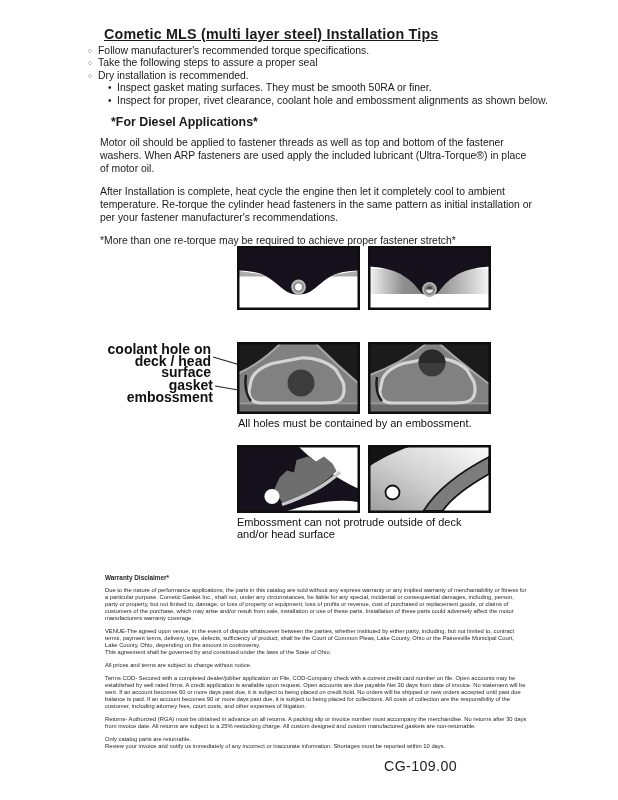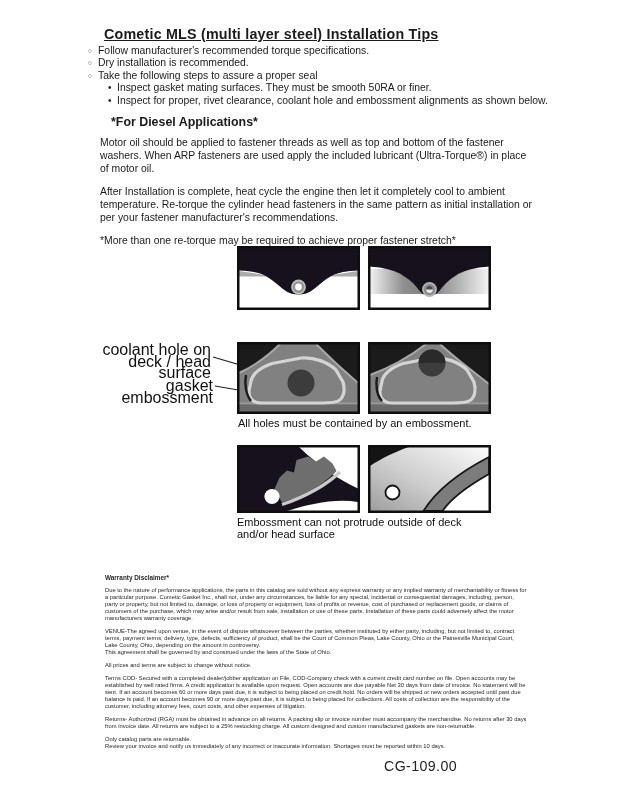--- a/index.html
+++ b/index.html
@@ -18,43 +18,43 @@
   .tips li.sub::before{content:"\2022";position:absolute;left:20px;top:0;font-size:10px;line-height:12.4px;}
 
   .diesel{left:100px;top:115px;width:436px;}
   .diesel h2{margin:0 0 7px 11px;font-size:12.4px;font-weight:bold;}
   .diesel p{margin:0 0 10px 0;font-size:10.4px;line-height:13px;}
   .diesel .note{margin-top:2px;}
 
   .dg-label{top:0;font-size:12.6px;letter-spacing:.4px;text-align:center;width:123px;color:#101010;margin-top:32px;}
   .caption{font-size:11px;color:#101010;}
 
-  .pointer-label{font-size:16px;line-height:11.6px;text-align:right;color:#101010;}
+  .pointer-label{font-size:14px;line-height:11.6px;text-align:right;color:#101010;font-weight:bold;}
 
   .legal{left:105px;top:574px;width:422px;color:#262626;}
   .legal h3{margin:0 0 6px 0;font-size:6.4px;font-weight:bold;}
   .legal p{margin:0 0 6px 0;font-size:5.8px;line-height:7px;}
   .legal p.tight{margin-bottom:0;}
 
   .pagecode{left:384px;top:758px;font-size:14.2px;letter-spacing:.4px;color:#222;text-align:center;}
 
   svg{display:block;}
 </style>
 </head>
 <body>
 
 <div class="page">
 
   <div class="abs title">Cometic MLS (multi layer steel) Installation Tips</div>
 
   <div class="abs tips">
     <ul>
       <li class="main">Follow manufacturer's recommended torque specifications.</li>
+      <li class="main">Take the following steps to assure a proper seal</li>
       <li class="main">Dry installation is recommended.</li>
-      <li class="main">Take the following steps to assure a proper seal</li>
       <li class="sub">Inspect gasket mating surfaces.  They must be smooth 50RA or finer.</li>
       <li class="sub">Inspect for proper, rivet clearance, coolant hole and embossment alignments as shown below.</li>
     </ul>
   </div>
 
   <div class="abs diesel">
     <h2>*For Diesel Applications*</h2>
     <p>Motor oil should be applied to fastener threads as well as top and bottom of the fastener washers. When ARP fasteners are used apply the included lubricant (Ultra-Torque®) in place of motor oil.</p>
     <p>After Installation is complete, heat cycle the engine then let it completely cool to ambient temperature. Re-torque the cylinder head fasteners in the same pattern as initial installation or per your fastener manufacturer's recommendations.</p>
     <p class="note">*More than one re-torque may be required to achieve proper fastener stretch*</p>

